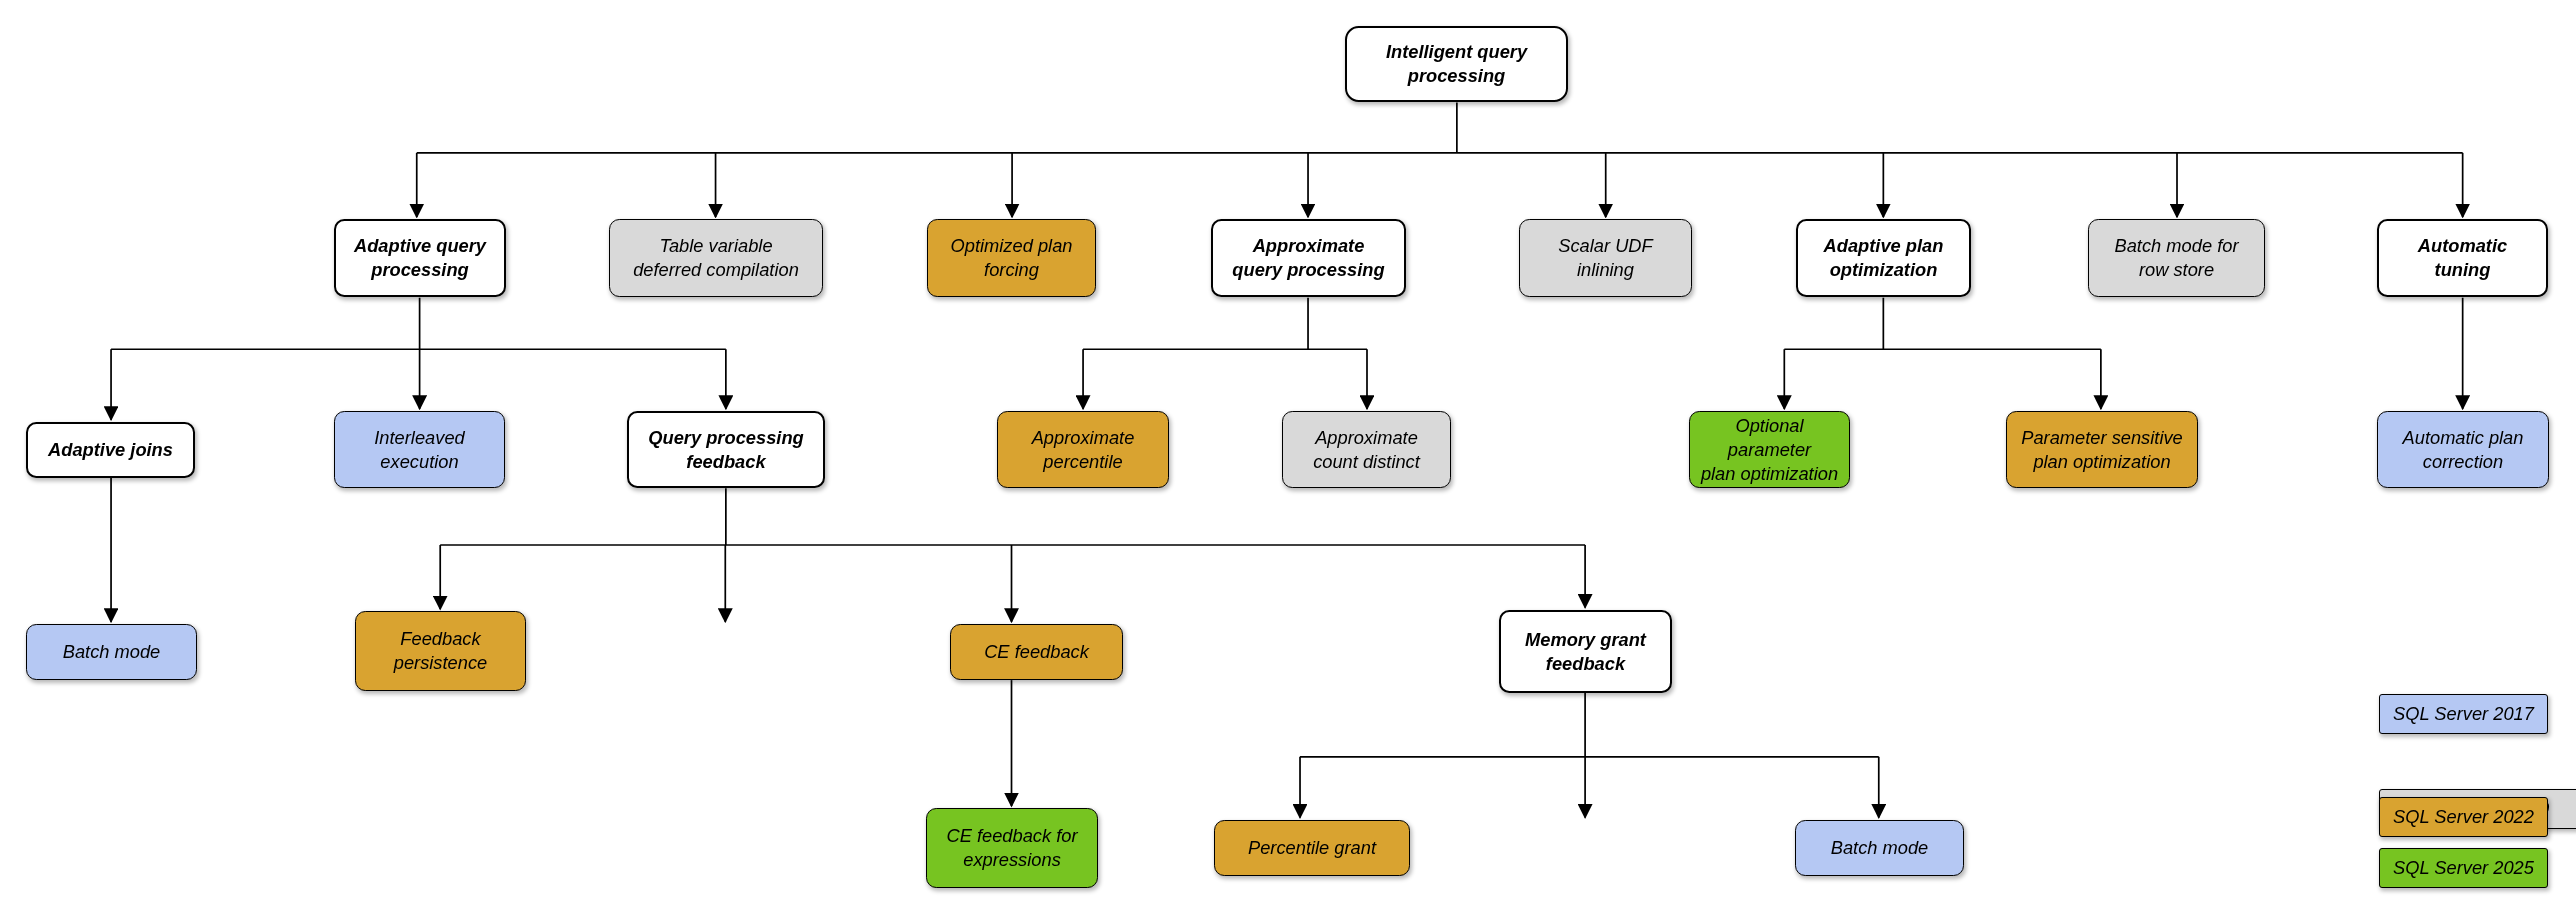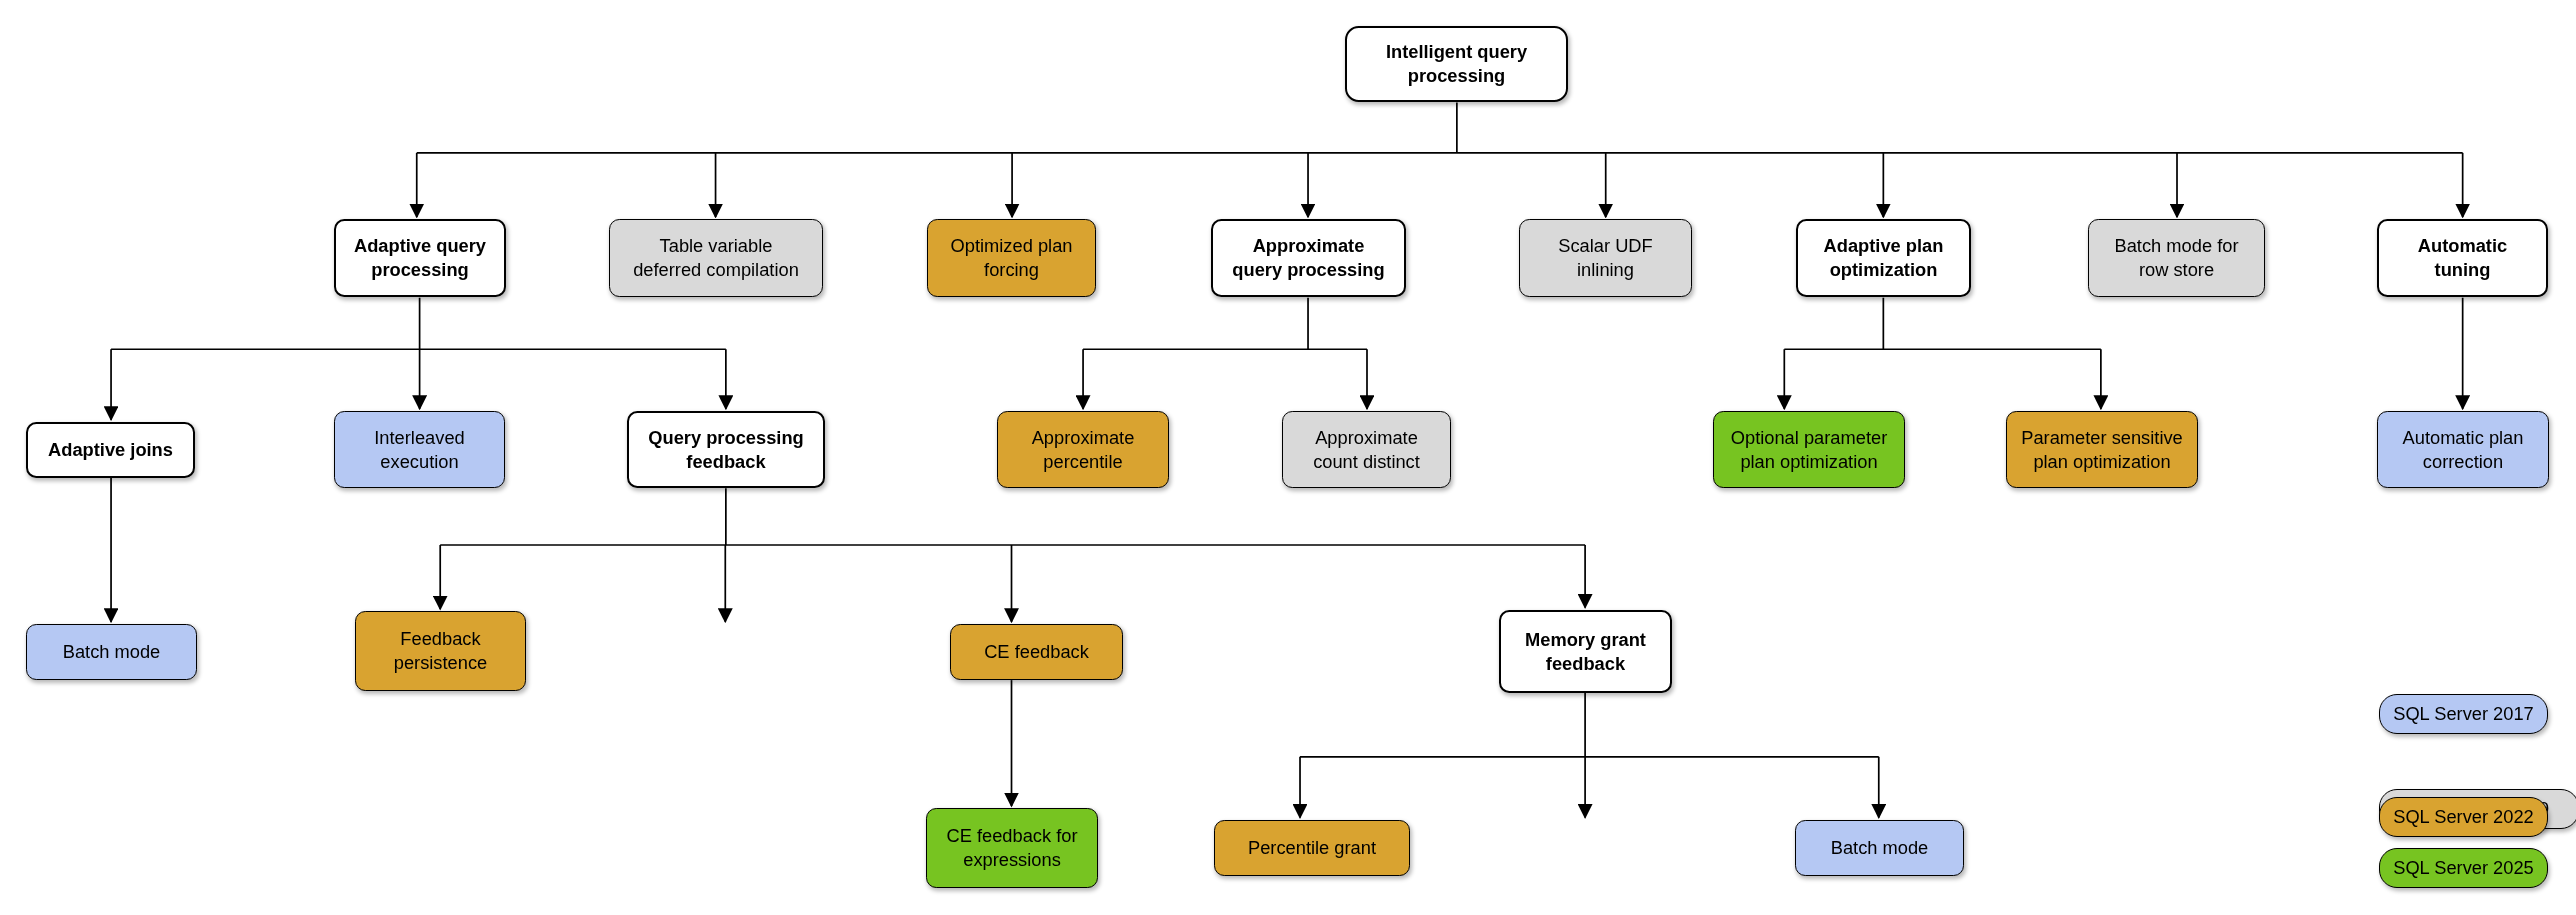--- a/index.html
+++ b/index.html
@@ -17,28 +17,28 @@
     position:absolute;z-index:2;
     display:flex;align-items:center;justify-content:center;
     text-align:center;
     border:1.7px solid var(--border,#000);
     border-radius:10.3px;
     font-size:18.3px;line-height:24px;color:#000;
     box-shadow:1.7px 2.9px 4px rgba(0,0,0,0.28);
     box-sizing:border-box;
     padding:0 5.7px;
   }
-  .lbl{white-space:pre-line;}
+  .lbl{white-space:pre-line;font-style:italic;}
   .cat{background:var(--category_fill,#fff);font-weight:700;border-width:2.3px;}
   .root{border-radius:13.7px;}
   .c2017{background:var(--v2017,#b5c8f3);}
   .c2019{background:var(--v2019,#d9d9d9);}
   .c2022{background:var(--v2022,#d9a330);}
   .c2025{background:var(--v2025,#77c421);}
-  .legend-item{border-radius:18px;}
+  .legend-item{border-radius:3px;}
 </style>
 </head>
 <body>
 
 <div class="canvas">
 
   <svg class="wires" width="2576" height="916" viewBox="0 0 4500 1600">
     <defs>
       <marker id="ah" viewBox="0 0 10 10" refX="9" refY="5" markerWidth="26" markerHeight="26" orient="auto" markerUnits="userSpaceOnUse">
         <path d="M0 0 L10 5 L0 10 Z"></path>
@@ -142,21 +142,21 @@
 feedback</span>
   </div>
   <div class="node c2022" style="left:997px;top:411px;width:172px;height:77px;">
     <span class="lbl">Approximate
 percentile</span>
   </div>
   <div class="node c2019" style="left:1282px;top:411px;width:169px;height:77px;">
     <span class="lbl">Approximate
 count distinct</span>
   </div>
-  <div class="node c2025" style="left:1689px;top:411px;width:192px;height:77px;margin-left:24px;">
+  <div class="node c2025" style="left:1689px;top:411px;width:161px;height:77px;">
     <span class="lbl">Optional parameter
 plan optimization</span>
   </div>
   <div class="node c2022" style="left:2006px;top:411px;width:192px;height:77px;">
     <span class="lbl">Parameter sensitive
 plan optimization</span>
   </div>
   <div class="node c2017" style="left:2377px;top:411px;width:172px;height:77px;">
     <span class="lbl">Automatic plan
 correction</span>

